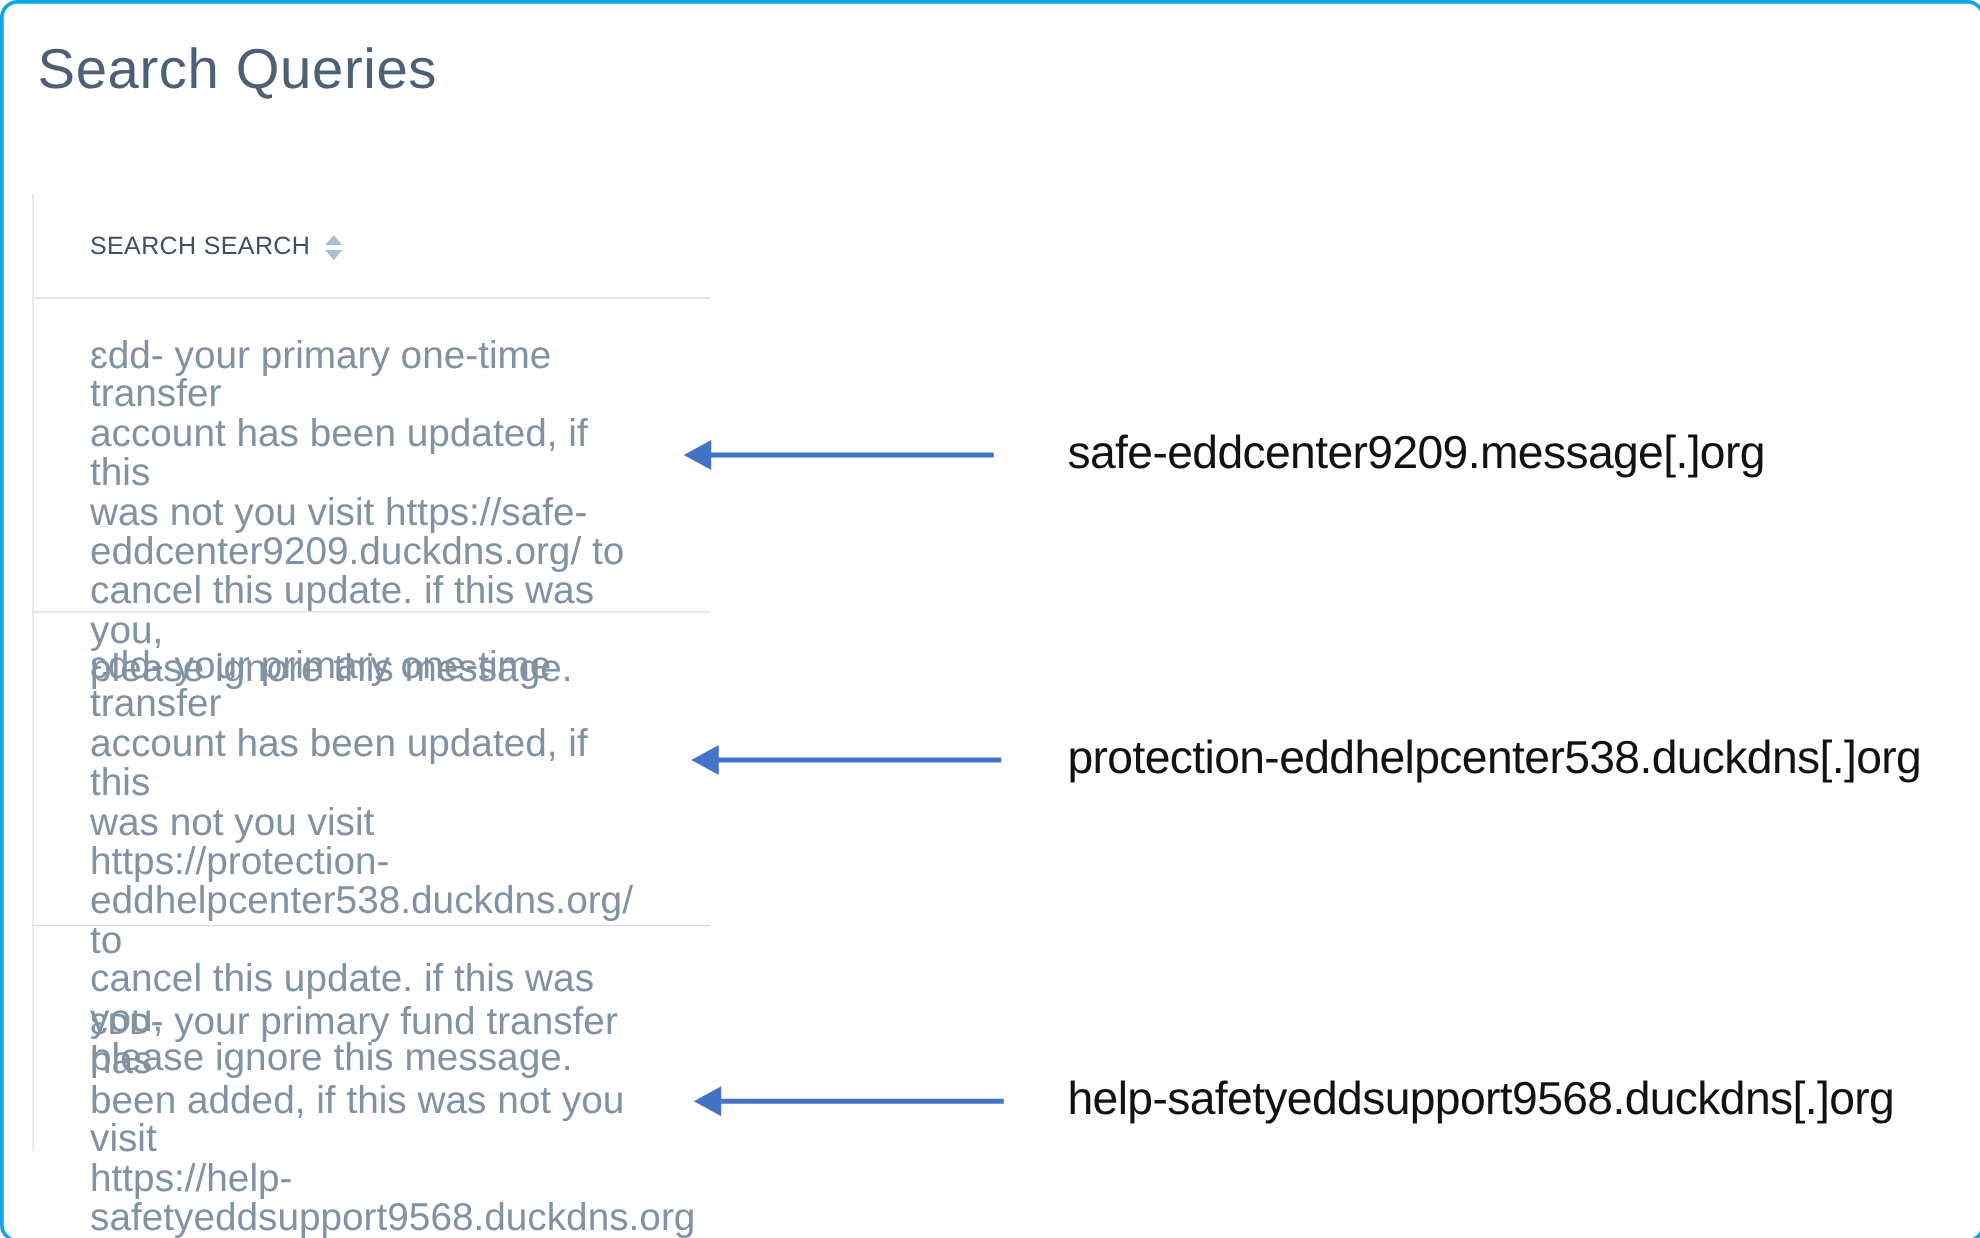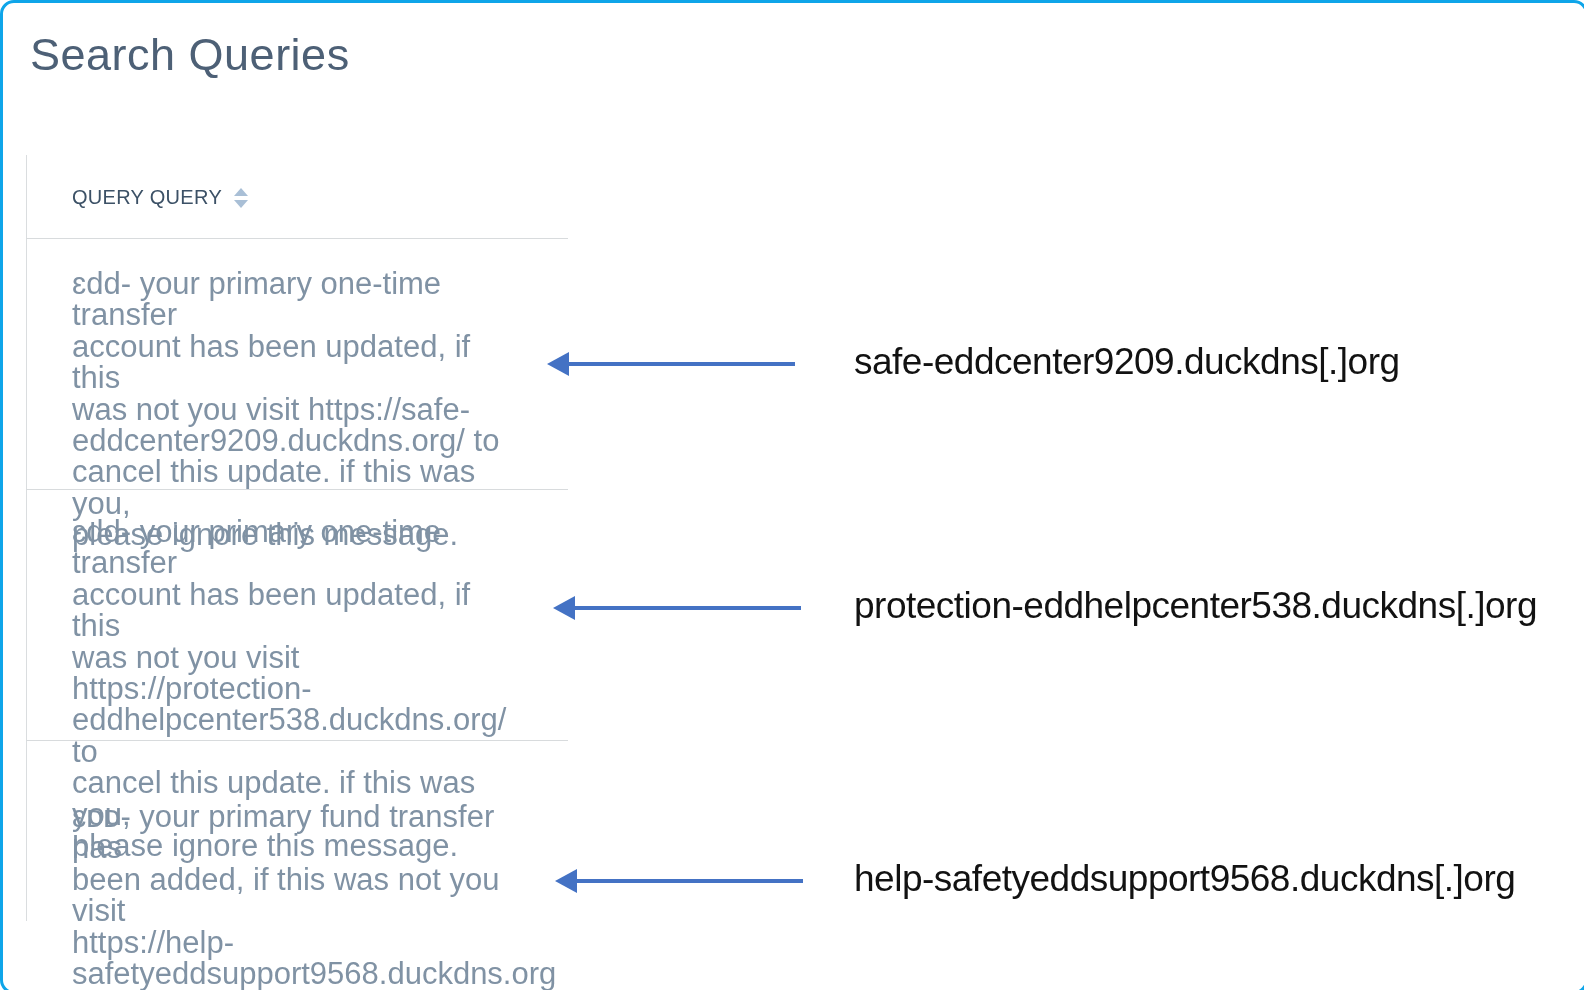--- a/index.html
+++ b/index.html
@@ -66,21 +66,21 @@
 <body>
 
 <div class="canvas">
 
   <h1 class="page-title">Search Queries</h1>
 
   <div>
     <div class="vline"></div>
 
     <div class="col-header">
-      <span>QUERY QUERY</span>
+      <span>SEARCH SEARCH</span>
       <span class="sort">
         <span class="tri up"></span>
         <span class="tri down"></span>
       </span>
     </div>
 
     <div class="hline h-header"></div>
 
     <div class="query r1">ɛdd- your primary one-time transfer
 account has been updated, if this
@@ -104,21 +104,21 @@
 safetyeddsupport9568.duckdns.org
 to cancel this update. if this was
 you, please ignore this message.</div>
   </div>
 
   <div>
     <div class="arrow a1">
       <span class="head"></span>
       <span class="shaft"></span>
     </div>
-    <div class="annot-label l1">safe-eddcenter9209.duckdns[.]org</div>
+    <div class="annot-label l1">safe-eddcenter9209.message[.]org</div>
 
     <div class="arrow a2">
       <span class="head"></span>
       <span class="shaft"></span>
     </div>
     <div class="annot-label l2">protection-eddhelpcenter538.duckdns[.]org</div>
 
     <div class="arrow a3">
       <span class="head"></span>
       <span class="shaft"></span>

